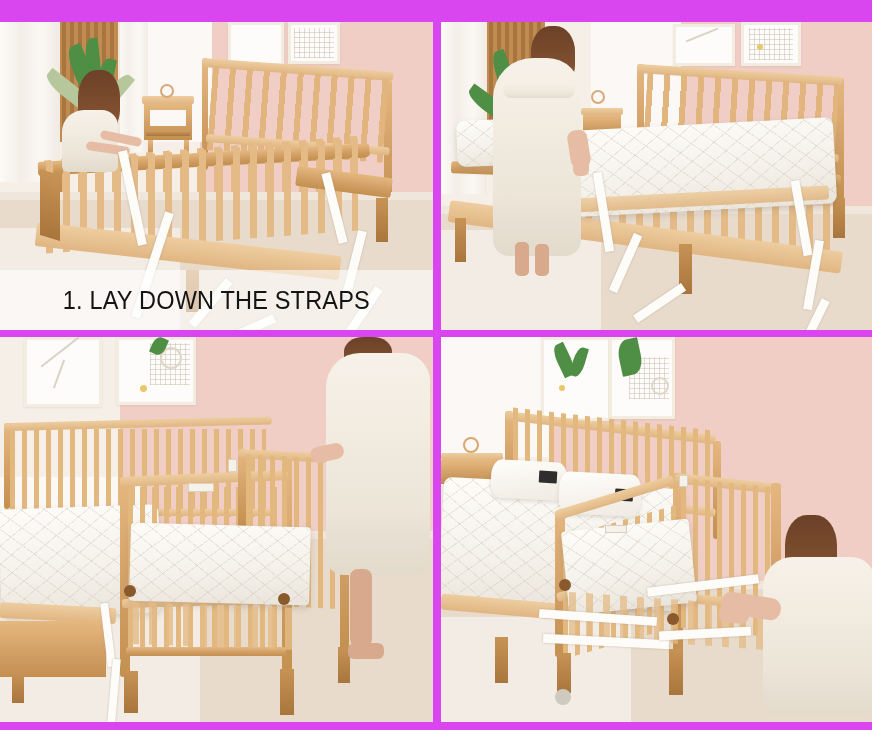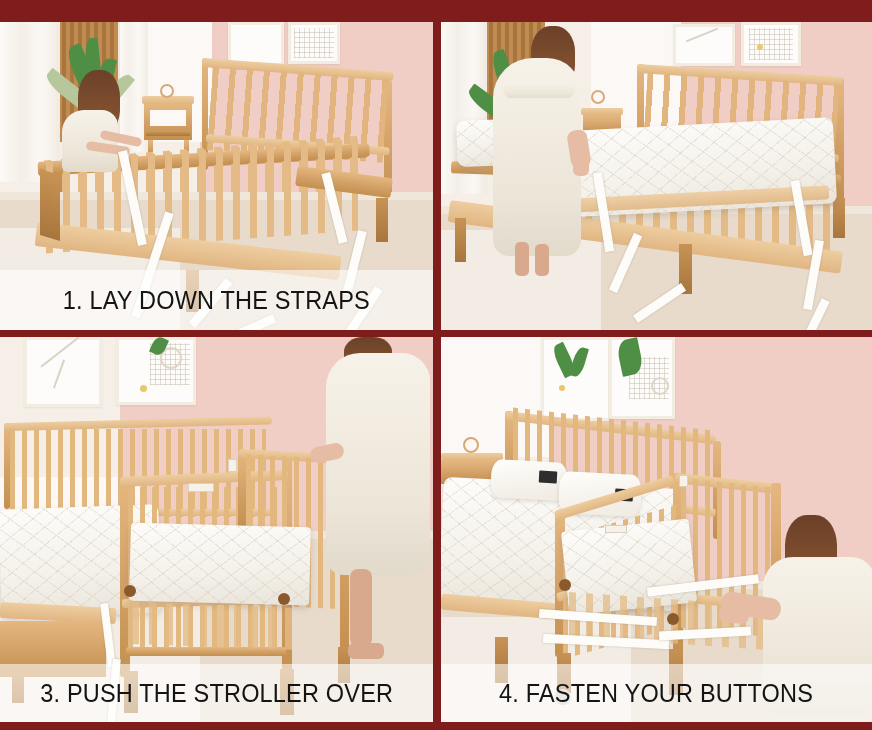--- a/index.html
+++ b/index.html
@@ -8,21 +8,21 @@
   html, body {
     width:872px; height:730px;
     background:#ffffff;
     font-family:"Liberation Sans", sans-serif;
     overflow:hidden;
   }
 
   #grid {
     position:relative;
     width:872px; height:730px;
-    background:#7f1d1d;
+    background:#d946ef;
   }
 
   .panel {
     position:absolute;
     overflow:hidden;
     background:#efe7e2;
   }
   .panel.p1 { left:0px;   top:22px;  width:433px; height:308px; }
   .panel.p2 { left:441px; top:22px;  width:431px; height:308px; }
   .panel.p3 { left:0px;   top:337px; width:433px; height:385px; }
@@ -372,23 +372,20 @@
       <div class="hair" style="left:344px;top:0;width:48px;height:36px;border-radius:40% 40% 26% 26%;"></div>
       <div class="dress" style="left:326px;top:16px;width:104px;height:222px;border-radius:34px 28px 18px 18px;"></div>
       <div class="skin" style="left:310px;top:108px;width:34px;height:16px;border-radius:8px;transform:rotate(-12deg);"></div>
       <div class="skin dark" style="left:350px;top:232px;width:22px;height:78px;border-radius:8px;"></div>
       <div class="skin dark" style="left:348px;top:306px;width:36px;height:16px;border-radius:6px;"></div>
 
       <div class="strap" style="left:104px;top:266px;width:8px;height:64px;transform:rotate(-7deg);"></div>
       <div class="strap" style="left:110px;top:322px;width:8px;height:64px;transform:rotate(5deg);"></div>
     </div>
 
-    <div class="caption-band">
-      <span class="caption-text">3. PUSH THE STROLLER OVER</span>
-    </div>
   </div>
 
   <div class="panel p4">
     <div class="scene">
       <div class="wall-cream" style="left:0;top:0;width:110px;height:170px;"></div>
       <div class="wall-pink" style="left:110px;top:0;width:321px;height:250px;"></div>
       <div class="wall-white" style="left:0;top:0;width:110px;height:120px;"></div>
       <div class="wall-pink" style="left:230px;top:60px;width:201px;height:190px;opacity:.55;"></div>
 
       <div class="frame-art" style="left:100px;top:0;width:70px;height:84px;"></div>
@@ -456,18 +453,15 @@
       <div class="dress" style="left:322px;top:220px;width:112px;height:158px;border-radius:30px 24px 14px 14px;"></div>
       <div class="skin" style="left:280px;top:258px;width:60px;height:22px;border-radius:10px;transform:rotate(9deg);"></div>
       <div class="skin" style="left:278px;top:268px;width:30px;height:18px;border-radius:7px;transform:rotate(5deg);"></div>
 
       <div class="strap" style="left:98px;top:276px;width:118px;height:9px;transform:rotate(4deg);"></div>
       <div class="strap" style="left:206px;top:244px;width:112px;height:9px;transform:rotate(-7deg);"></div>
       <div class="strap" style="left:102px;top:300px;width:126px;height:9px;transform:rotate(3deg);"></div>
       <div class="strap" style="left:218px;top:292px;width:92px;height:9px;transform:rotate(-3deg);"></div>
     </div>
 
-    <div class="caption-band">
-      <span class="caption-text">4. FASTEN YOUR BUTTONS</span>
-    </div>
   </div>
 
 </div>
 
 </body></html>

